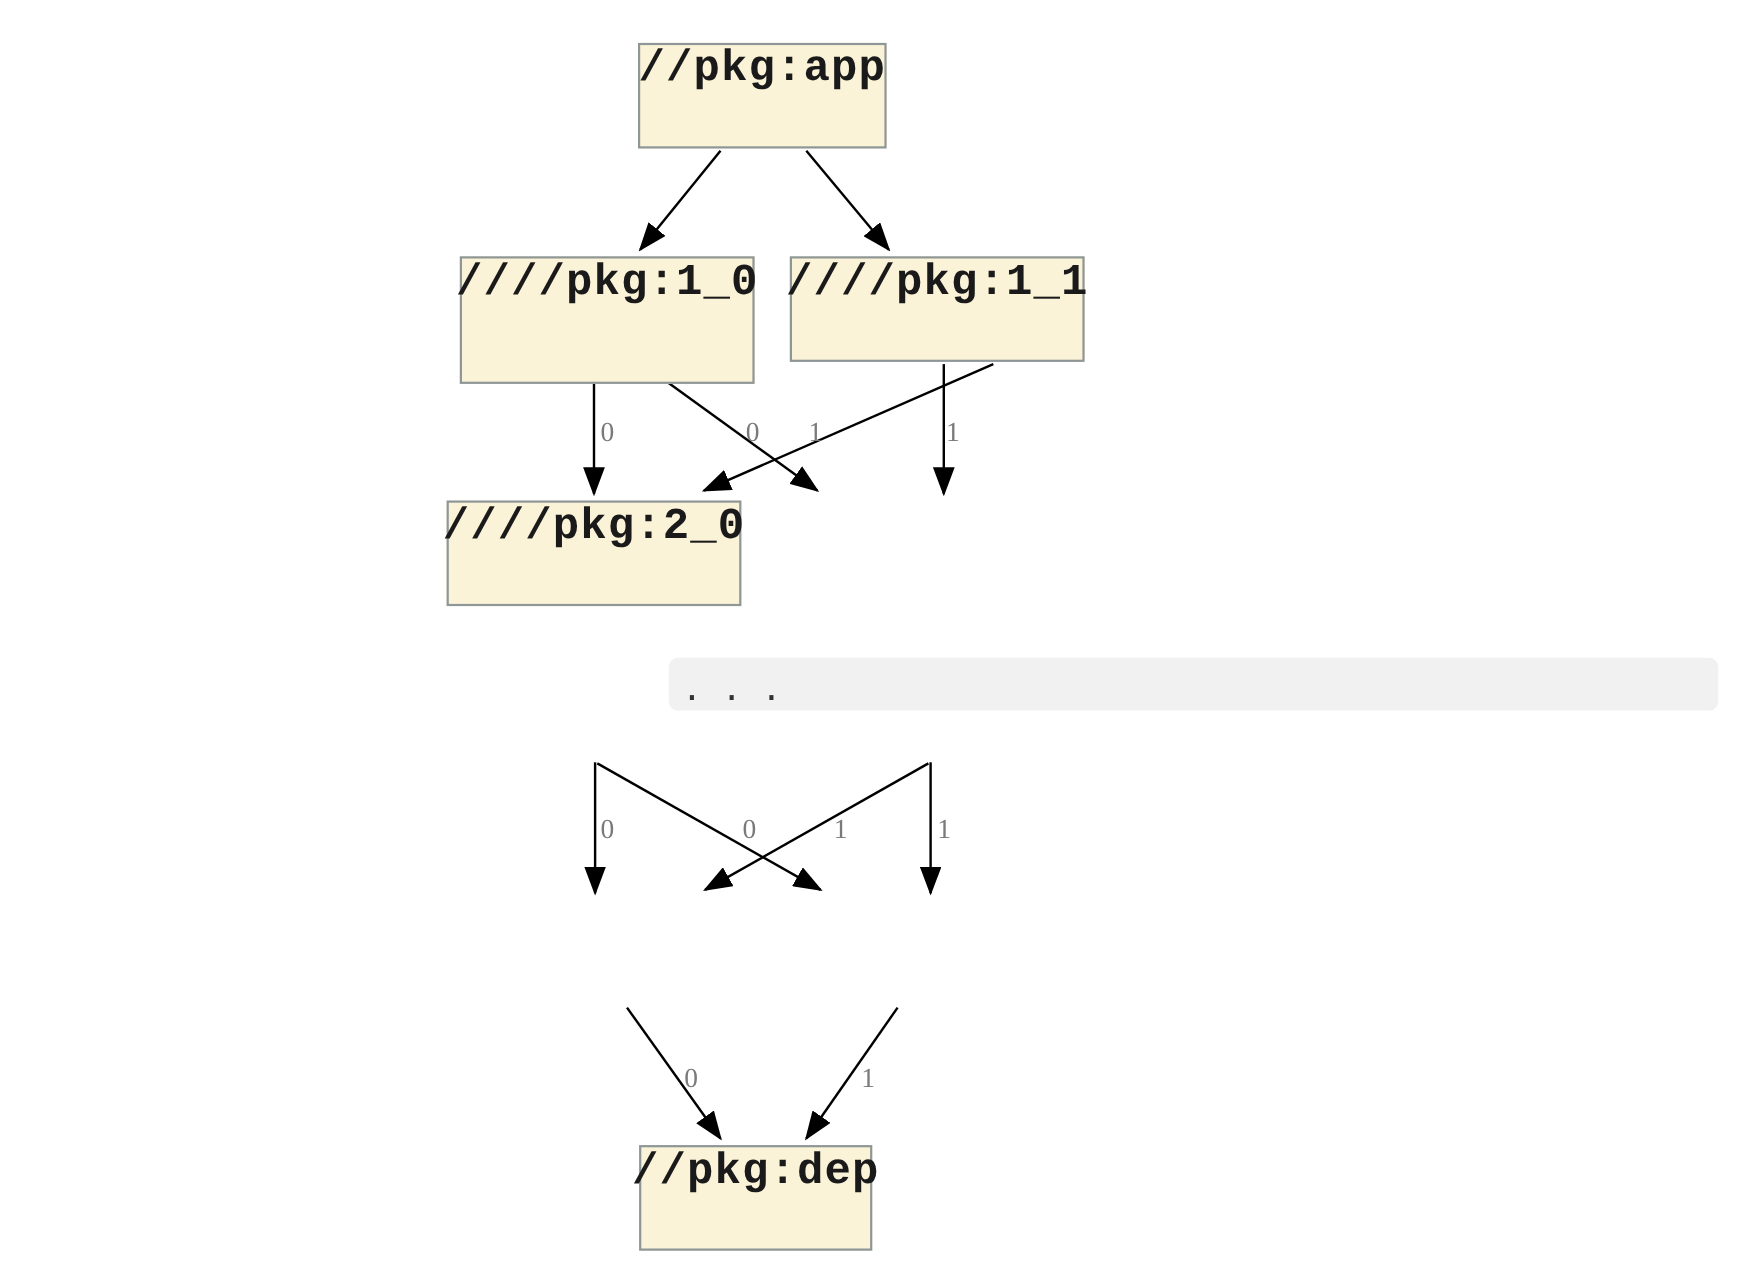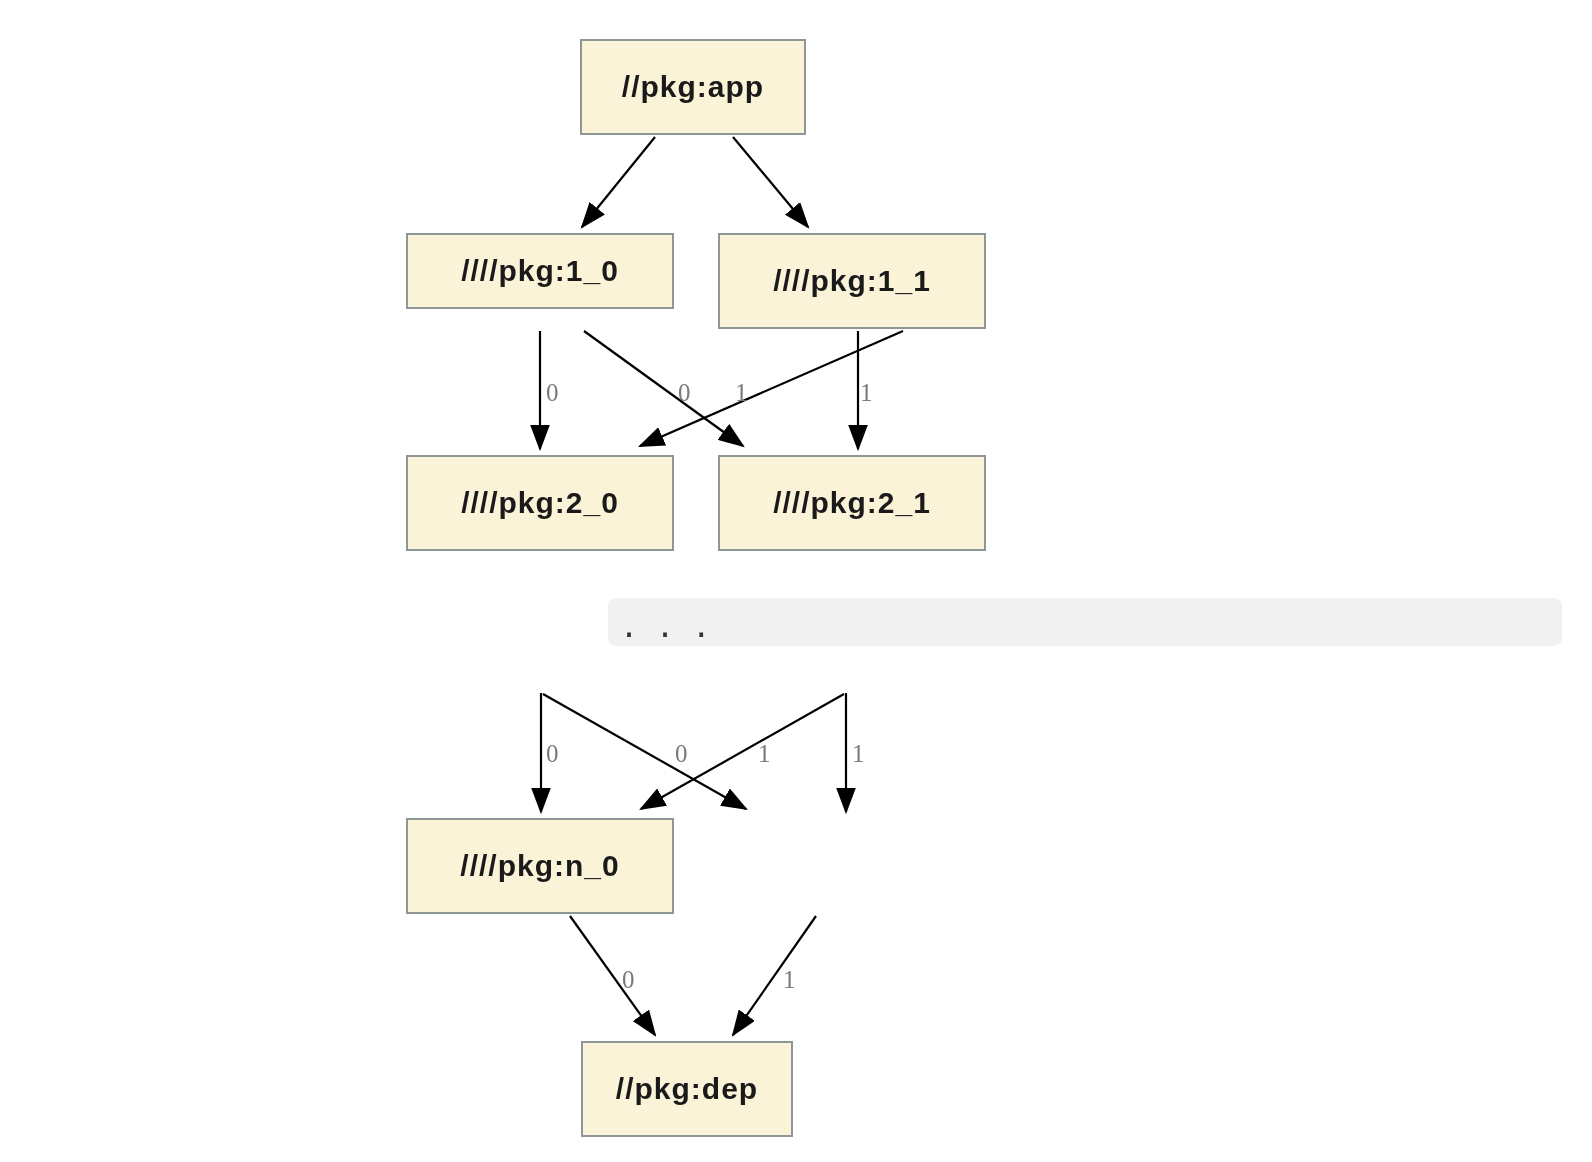--- a/index.html
+++ b/index.html
@@ -9,22 +9,22 @@
   html,body{margin:0;padding:0;}
   body{background:var(--page-bg);font-family:"Liberation Sans",sans-serif;}
   .stage{position:relative;width:1592px;height:1162px;background:var(--page-bg);overflow:hidden;}
   .edges-layer{position:absolute;left:0;top:0;width:1592px;height:1162px;}
   .edge{stroke:var(--edge-stroke);stroke-width:2.2;fill:none;}
   .arrow-fill{fill:var(--edge-stroke);}
   .edge-label{font-family:"Liberation Serif",serif;font-size:25px;fill:var(--edge-label);}
   .node{
     position:absolute;box-sizing:border-box;
     background:var(--node-fill);border:2px solid var(--node-border);
-    display:flex;align-items:center;justify-content:center;
-    font-family:Liberation Sans, sans-serif;font-weight:700;font-size:30px;
+    display:flex;align-items:flex-start;justify-content:center;
+    font-family:Liberation Mono, monospace;font-weight:700;font-size:40px;
     letter-spacing:1px;color:var(--node-text);white-space:nowrap;
   }
   .ellipsis-bar{
     position:absolute;left:608px;top:598px;width:954px;height:48px;
     background:var(--ellipsis-bg);border-radius:8px;
     display:flex;align-items:center;
     font-family:"DejaVu Sans Mono",monospace;font-size:30px;color:var(--ellipsis-text);
     padding-left:12px;box-sizing:border-box;
   }
   .ellipsis-bar span{position:relative;top:4px;}
@@ -68,42 +68,36 @@
     <text class="edge-label" x="852" y="762">1</text>
 
     <text class="edge-label" x="622" y="988">0</text>
     <text class="edge-label" x="783" y="988">1</text>
   </svg>
 
   <div class="node" style="left:580px;top:39px;width:226px;height:96px">
     <span>//pkg:app</span>
   </div>
 
-  <div class="node" style="left:406px;top:233px;width:268px;height:76px">
+  <div class="node" style="left:418px;top:233px;width:268px;height:116px">
     <span>////pkg:1_0</span>
   </div>
 
   <div class="node" style="left:718px;top:233px;width:268px;height:96px">
     <span>////pkg:1_1</span>
   </div>
 
   <div class="node" style="left:406px;top:455px;width:268px;height:96px">
     <span>////pkg:2_0</span>
   </div>
 
-  <div class="node" style="left:718px;top:455px;width:268px;height:96px">
-    <span>////pkg:2_1</span>
-  </div>
 
   <div class="ellipsis-bar">
     <span>. . .</span>
   </div>
 
-  <div class="node" style="left:406px;top:818px;width:268px;height:96px">
-    <span>////pkg:n_0</span>
-  </div>
 
 
   <div class="node" style="left:581px;top:1041px;width:212px;height:96px">
     <span>//pkg:dep</span>
   </div>
 
 </div>
 
 </body></html>

